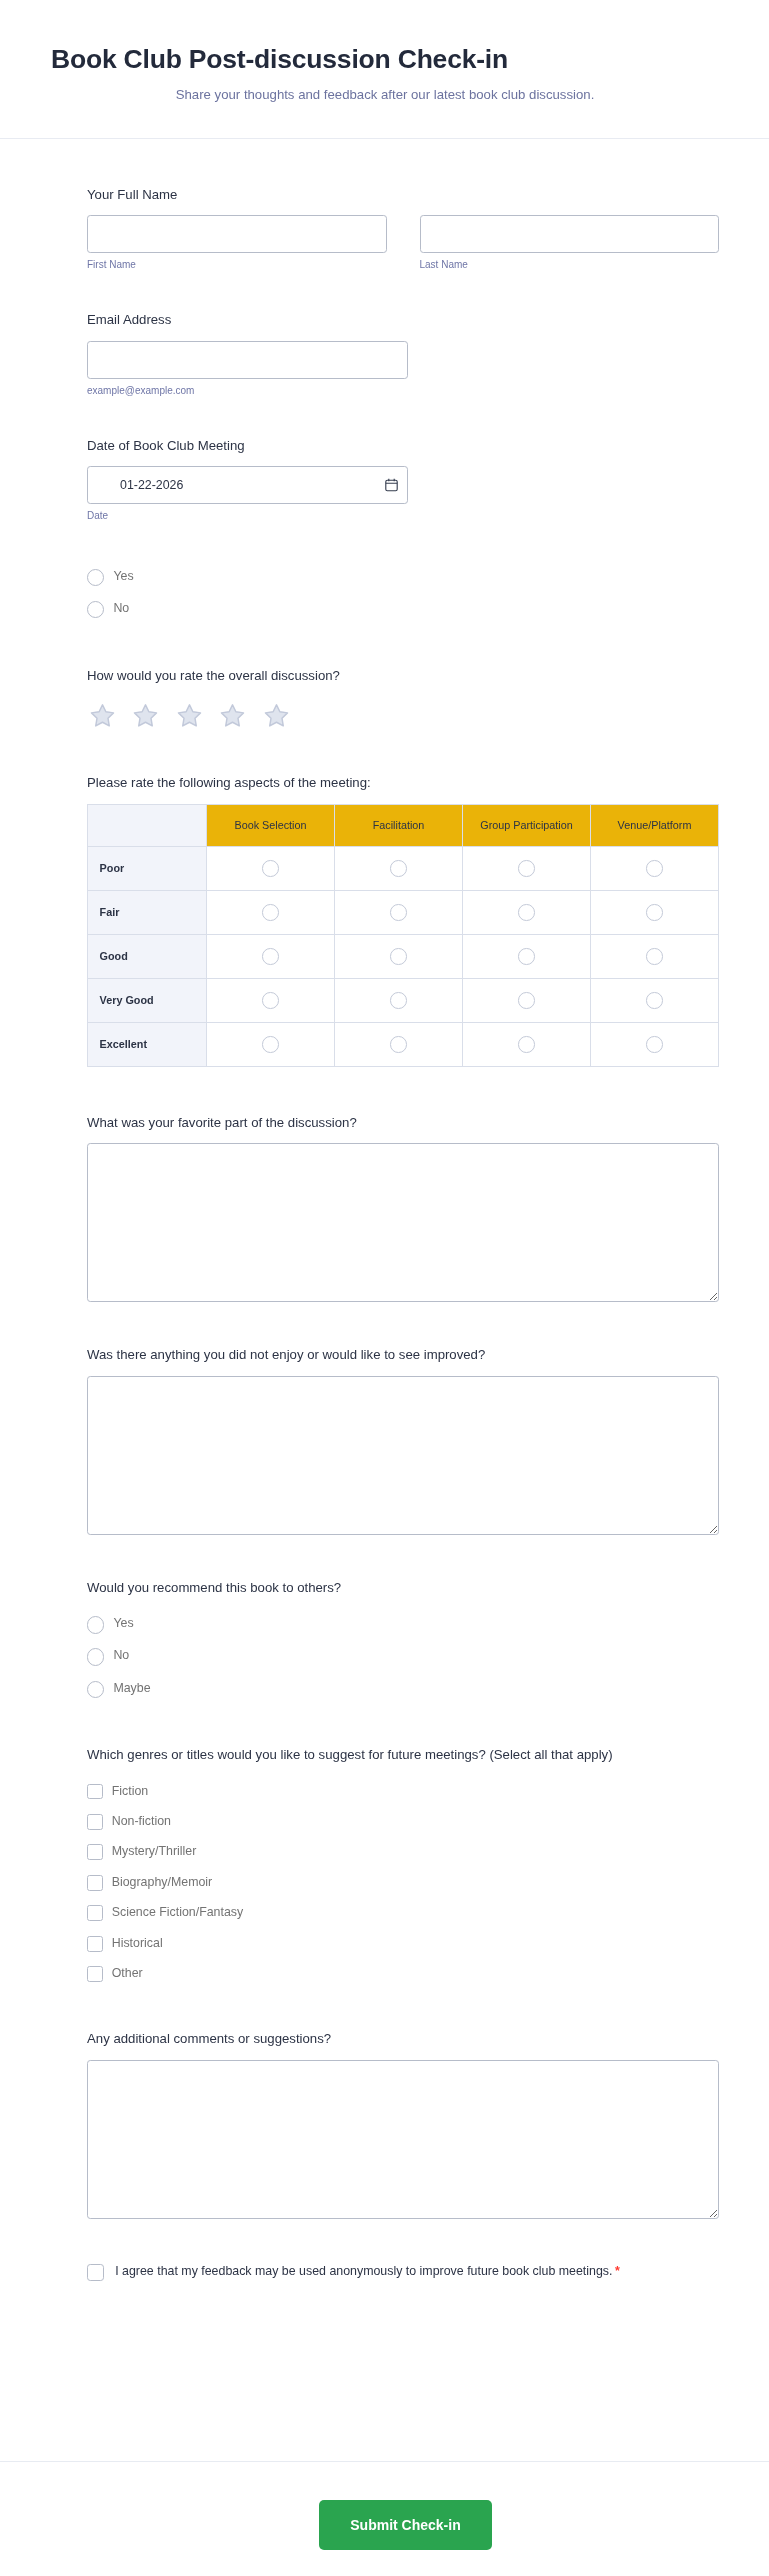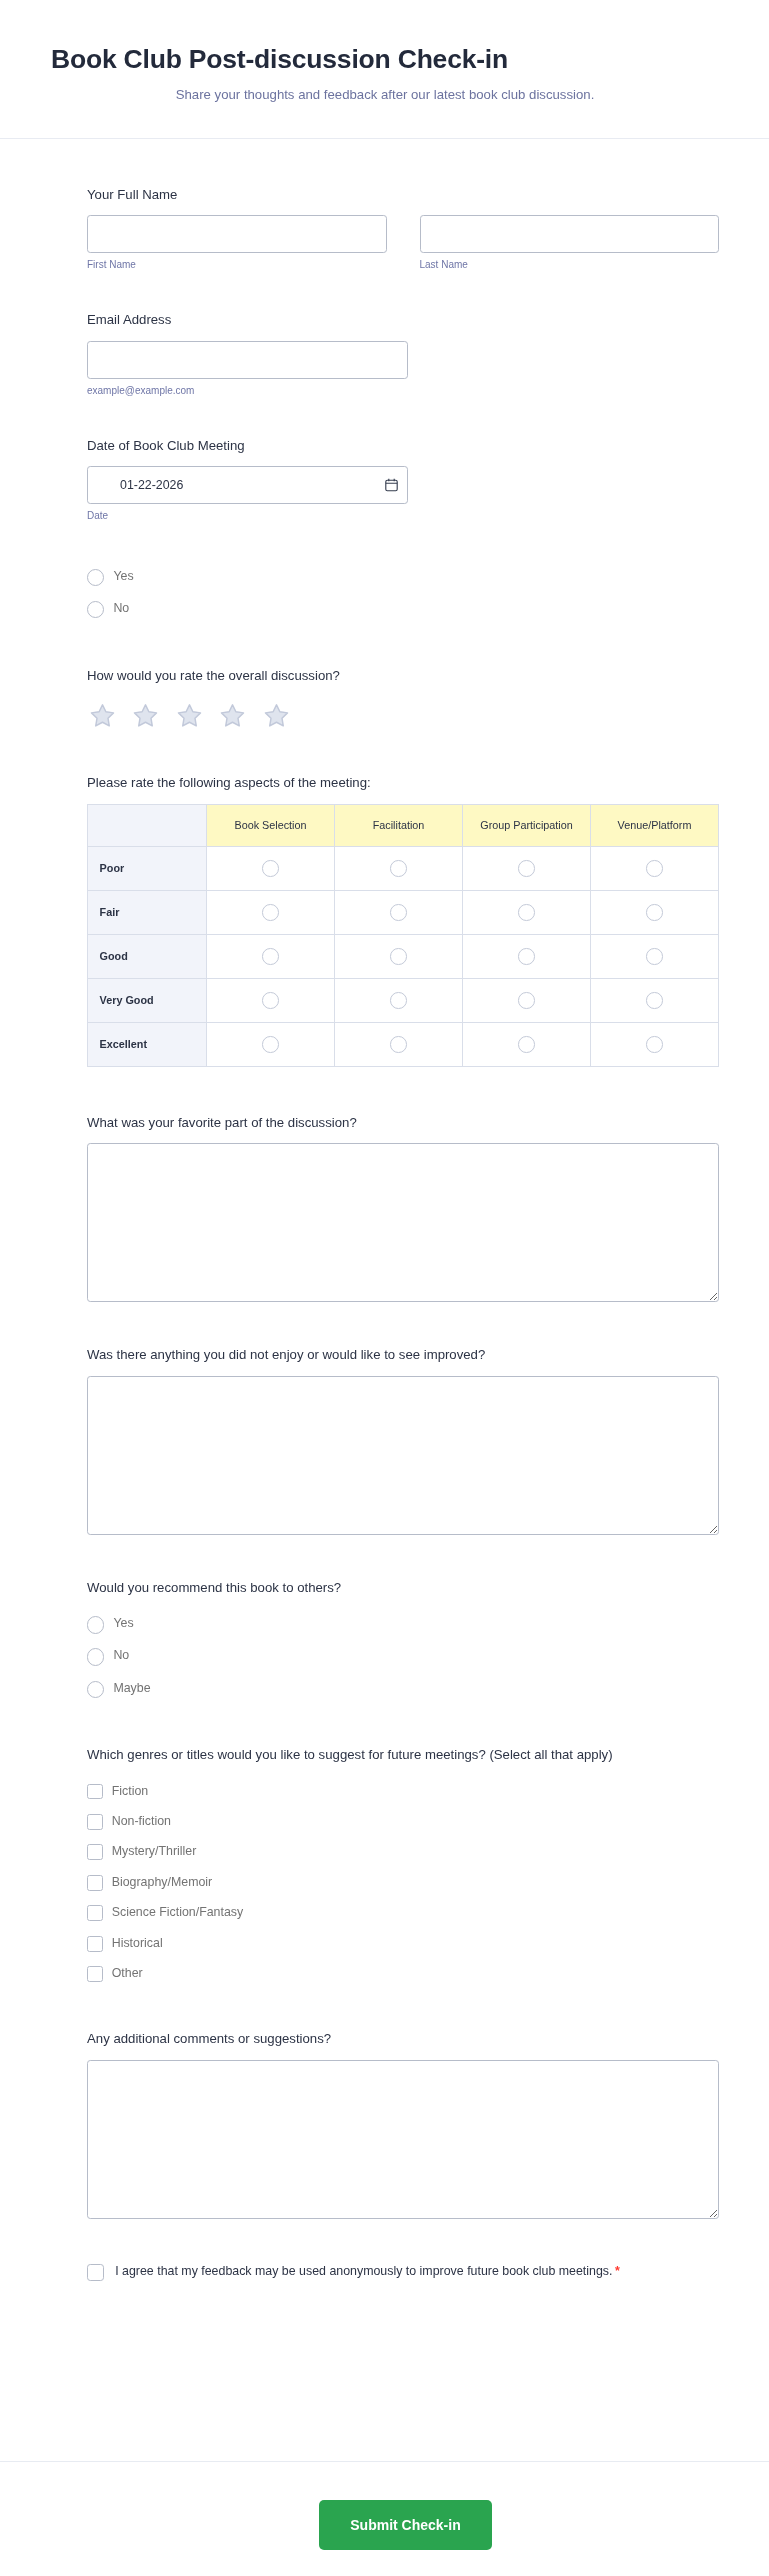--- a/index.html
+++ b/index.html
@@ -100,21 +100,21 @@
     box-sizing: border-box;
   }
   
   .stars { display: flex; gap: 12.4px; padding: 5px 0 1.7px; }
   .star { cursor: pointer; }
   .star svg { display: block; }
   
   .matrix { width: 100%; border-collapse: collapse; table-layout: fixed; }
   .matrix th, .matrix td { border: 0.8px solid #d9dee9; }
   .matrix thead th {
-    background: #fef9c3;
+    background: #eab308;
     font-size: 10.8px;
     font-weight: 500;
     color: #2c3345;
     height: 41px;
     text-align: center;
     padding: 0 5px;
   }
   .matrix th.corner { width: 108px; background: #f2f4fa; }
   .matrix tbody th {
     background: #f2f4fa;

